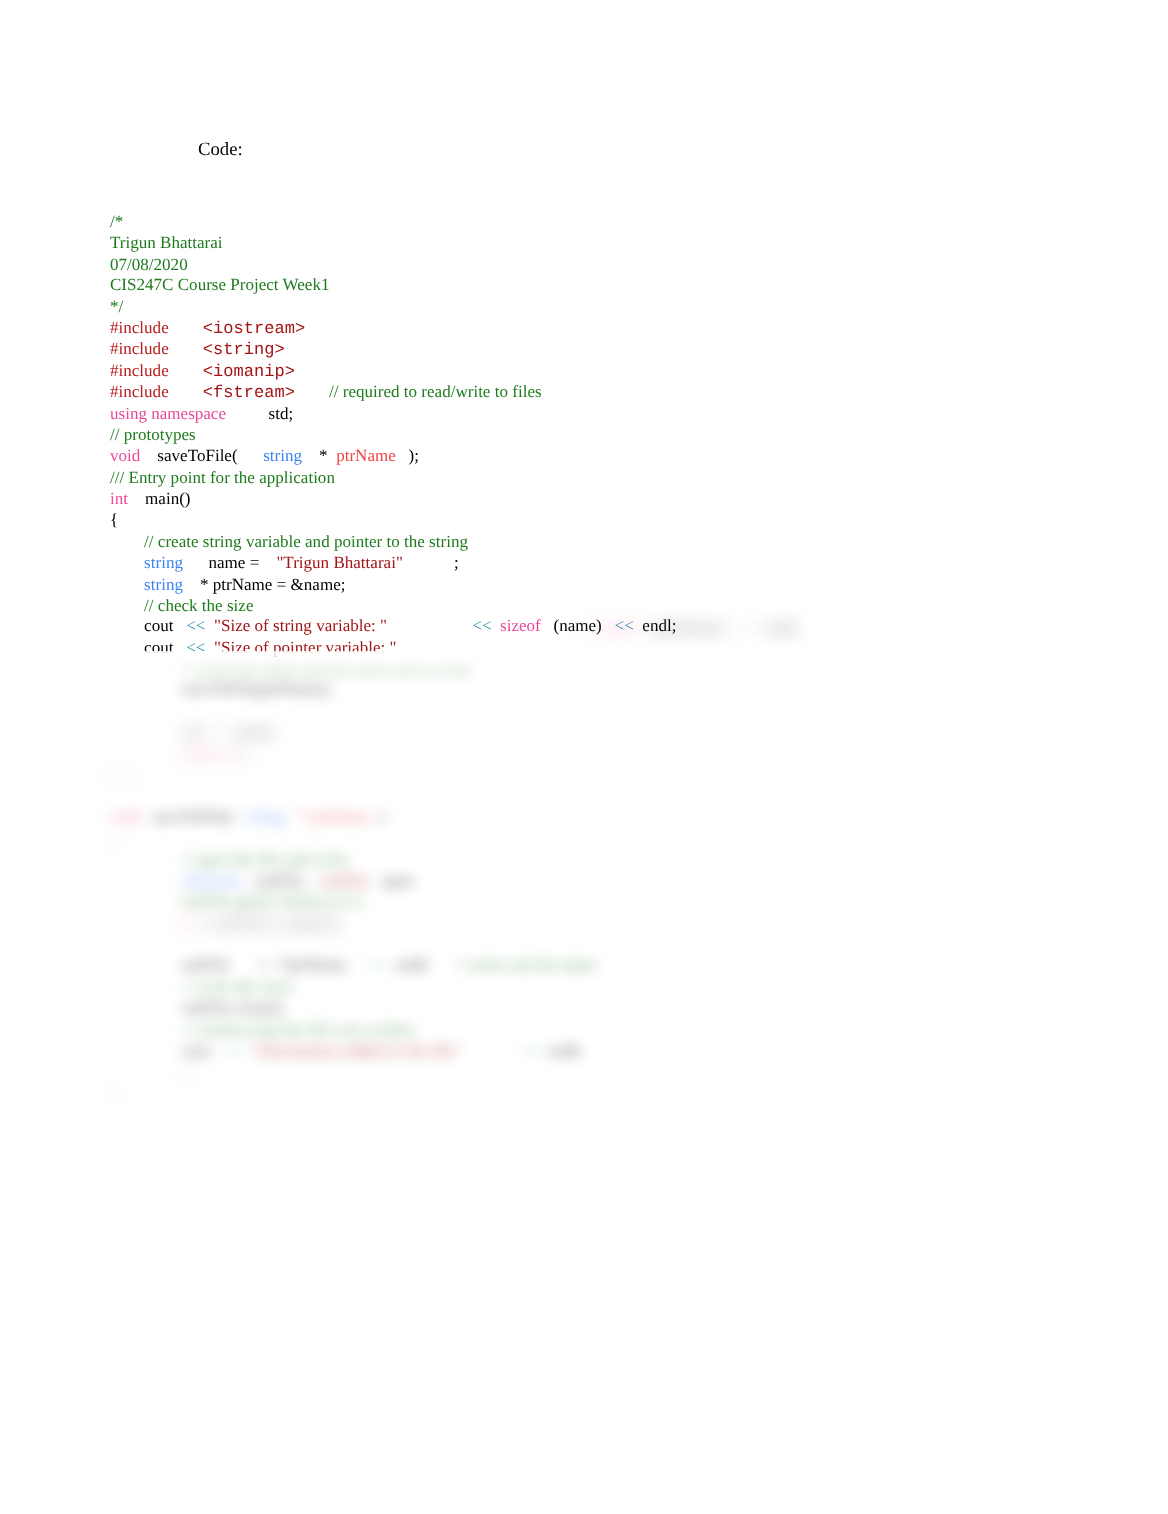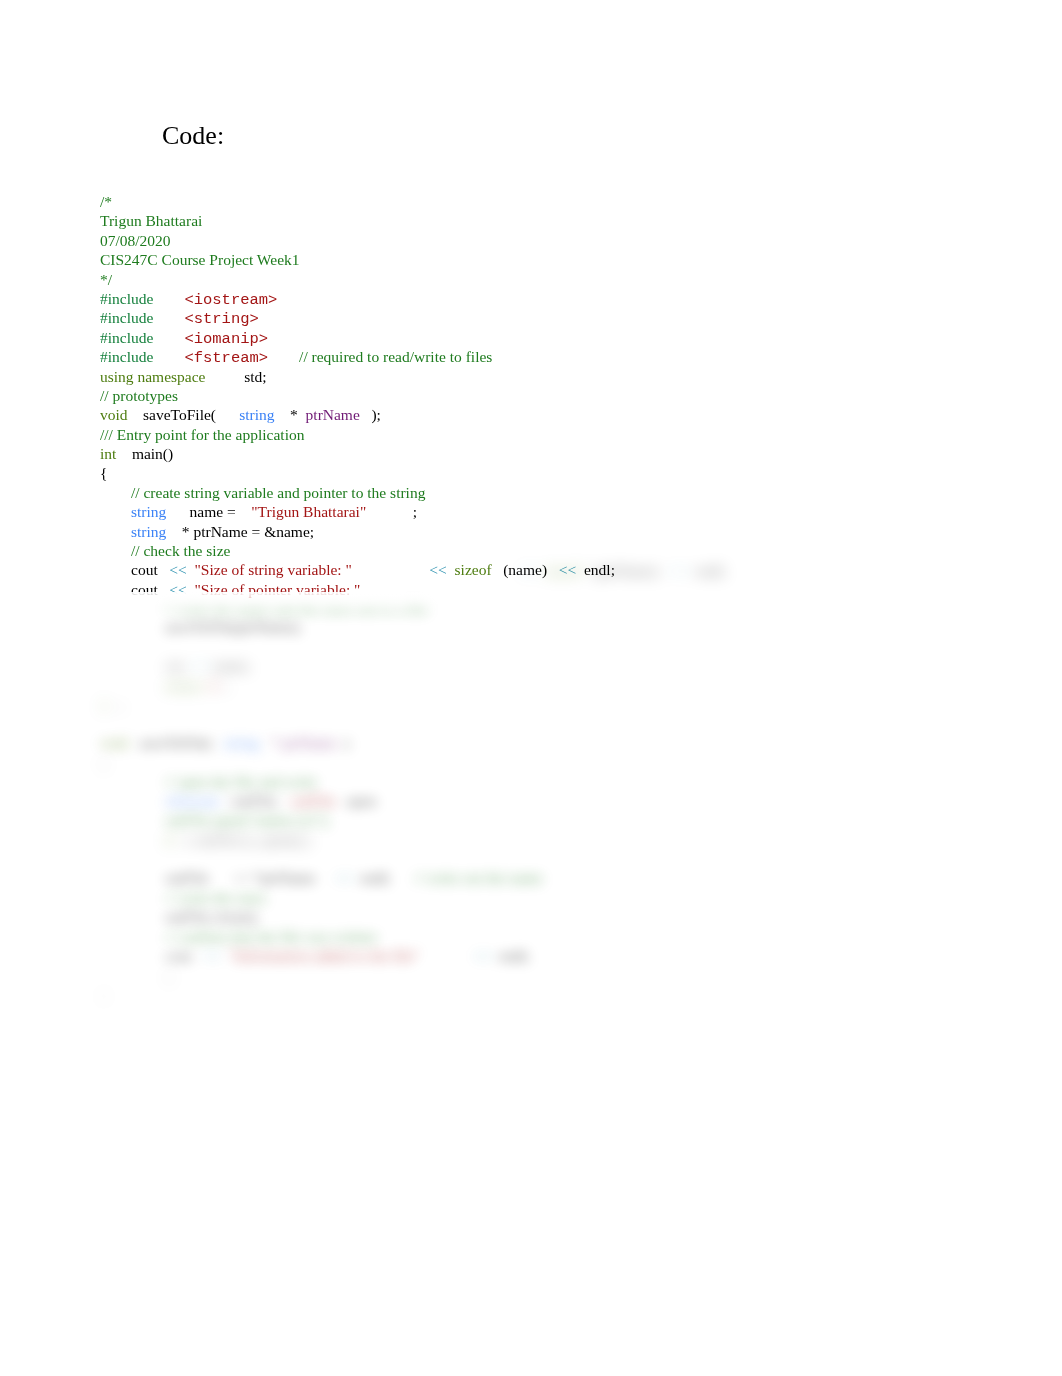--- a/index.html
+++ b/index.html
@@ -19,23 +19,23 @@
 
   .page {
     position: absolute;
     inset: 0;
     background: #ffffff;
   }
 
   
   .heading {
     position: absolute;
-    left: 162px;
+    left: 180px;
     top: 122px;
-    font-size: 26px;
+    font-size: 17px;
     line-height: 28px;
     color: #000000;
     font-family: "Liberation Serif", "DejaVu Serif", serif;
     white-space: pre;
   }
 
   
   .code-listing {
     position: absolute;
     left: 100px;
@@ -48,28 +48,28 @@
     white-space: pre;
   }
   .code-line {
     height: 19.4px;
     white-space: pre;
     position: relative;
   }
 
   
   .tok-comment   { color: #1E7B1E; }
-  .tok-preproc   { color: #15803d; }
+  .tok-preproc   { color: #b91c1c; }
   .tok-header    { color: #A31515; font-family: Liberation Mono, monospace; }
   .tok-string    { color: #A31515; }
-  .tok-keyword   { color: #4d7c0f; }
+  .tok-keyword   { color: #ec4899; }
   .tok-type      { color: #3b82f6; }
   .tok-op        { color: #2B91AF; }
   .tok-plain     { color: #000000; }
-  .tok-ident     { color: #701a75; }
+  .tok-ident     { color: #ef4444; }
 
   
   .blur-region {
     position: absolute;
     left: 0;
     top: 0;
     width: 1062px;
     height: 1376px;
     pointer-events: none;
   }

